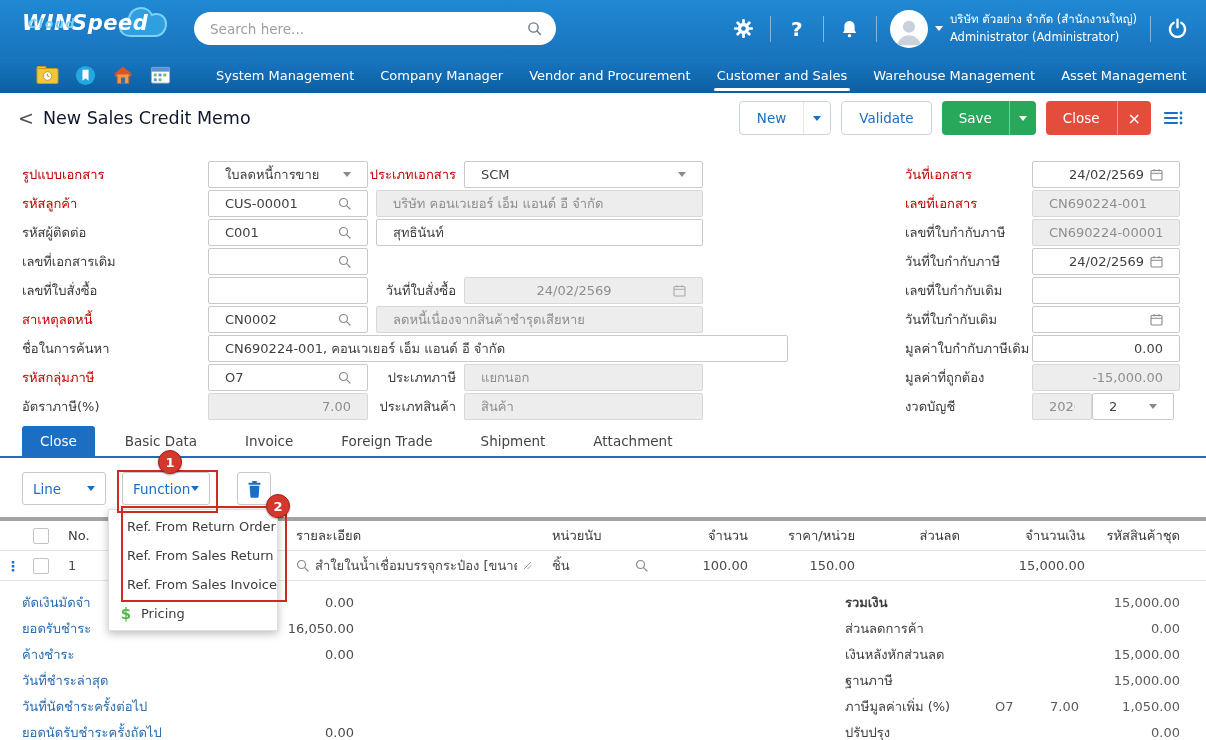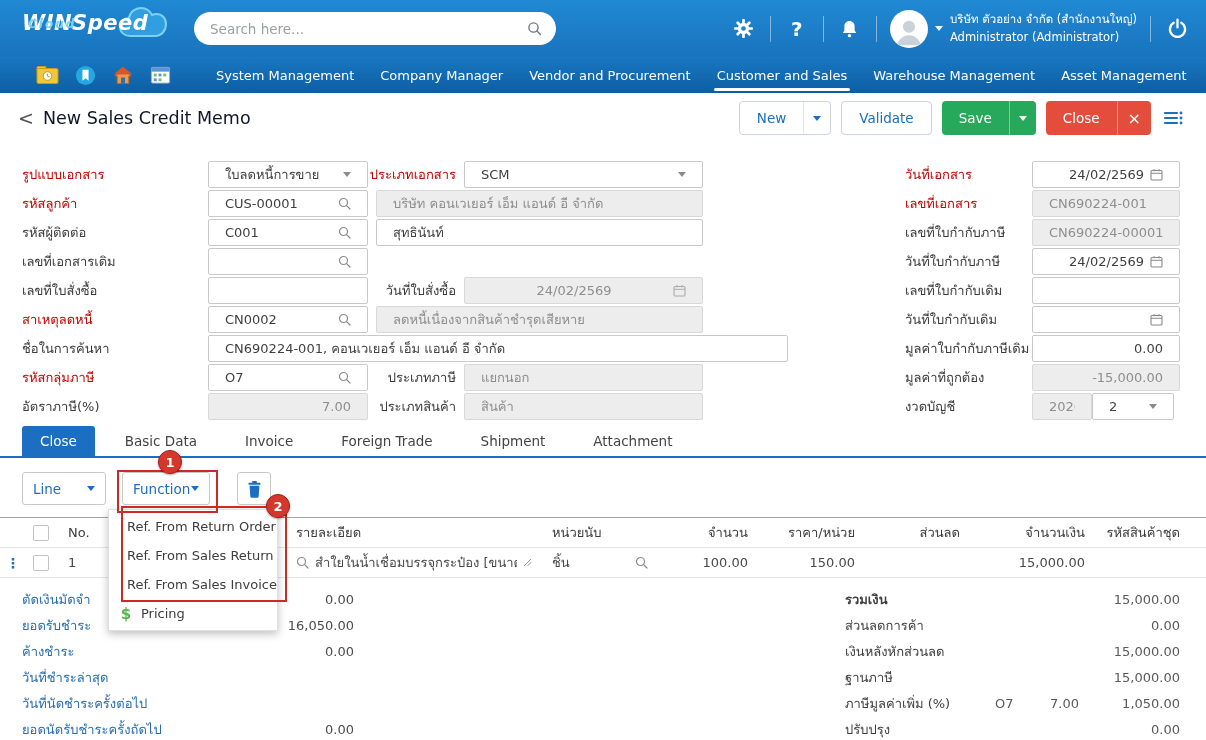--- a/index.html
+++ b/index.html
@@ -80,21 +80,21 @@
 
   
   .dtoolbar{display:flex;align-items:center;padding:14px 0 12px 22px}
   .btn2{height:33px;border:1px solid #c9c9c9;border-radius:3px;background:#fff;color:#1b6ec2;display:flex;align-items:center;justify-content:space-between;padding:0 10px;font-size:13.5px;cursor:pointer;box-sizing:border-box}
   .line-btn{width:84px}
   .fn-btn{width:88px;margin-left:16px}
   .trash-btn{width:34px;margin-left:27px;justify-content:center;padding:0}
   .bcaret{width:0;height:0;border-left:4px solid transparent;border-right:4px solid transparent;border-top:5px solid #1b6ec2}
 
   
-  .gtable{border-top:1px solid #a3a3a3}
+  .gtable{border-top:4px solid #a3a3a3}
   .g-head,.g-row{display:flex;align-items:center;height:30px;border-bottom:1px solid #e4e4e4;box-sizing:border-box}
   .g-head{color:#3c3c3c}
   .g-row{color:#4a4a4a}
   .ch{width:26px;text-align:center}
   .cc{width:30px;display:flex;justify-content:center}
   .cno{width:44px;padding-left:12px;box-sizing:border-box}
   .chid{width:196px}
   .cdesc{width:236px;display:flex;align-items:center;gap:6px;white-space:nowrap;overflow:visible}
   .cunit{width:130px;display:flex;align-items:center;padding-left:20px;box-sizing:border-box}
   .cqty{width:86px;text-align:right}

